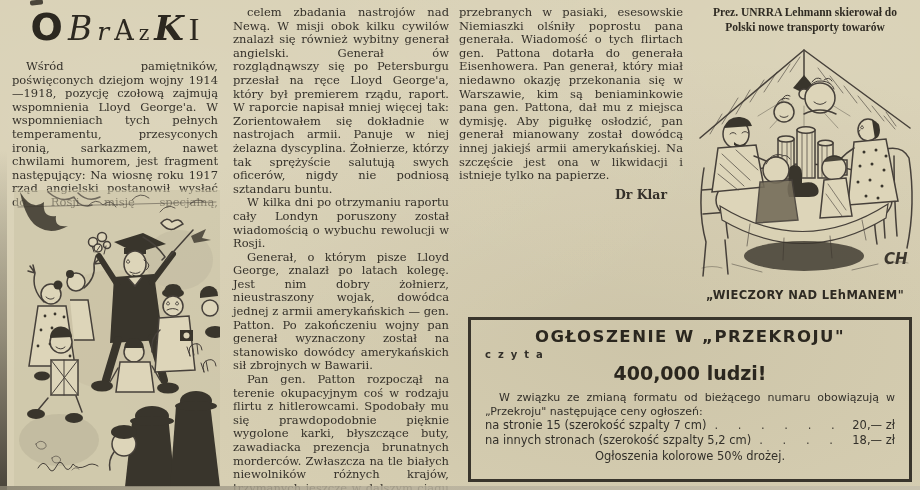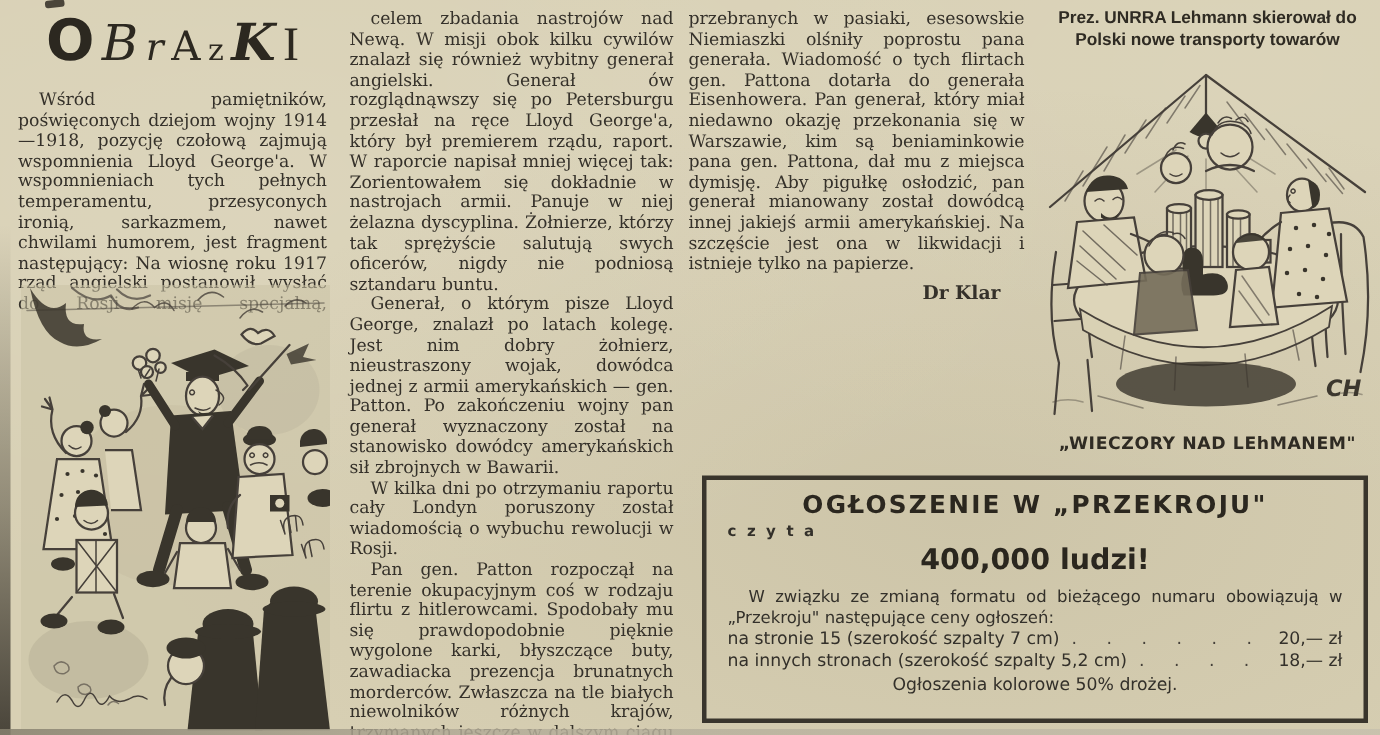--- a/index.html
+++ b/index.html
@@ -35,21 +35,21 @@
   .bodytext p{margin:0;text-indent:14px;}
   .bodytext p.noindent{text-indent:0;}
   .bodytext p.fulljust{text-align-last:justify;}
   .col2{position:absolute;left:233px;top:6px;width:216px;}
   .col3{position:absolute;left:459px;top:6px;width:224px;}
   .byline{margin-top:5px;text-align:right;padding-right:16px;font-weight:bold;font-size:12.5px;}
 
   
   .cartoon-left{position:absolute;left:14px;top:190px;width:206px;height:297px;}
   .right-panel{position:absolute;left:692px;top:5px;width:226px;}
-  .rp-headline{font-family:Liberation Sans, sans-serif;font-weight:bold;font-size:11.5px;line-height:14.5px;text-align:center;color:#2f2b23;}
+  .rp-headline{font-family:Liberation Serif, serif;font-weight:bold;font-size:11.5px;line-height:14.5px;text-align:center;color:#2f2b23;}
   .cartoon-right{position:absolute;left:692px;top:42px;width:226px;height:240px;}
   .rp-caption{position:absolute;left:692px;top:288px;width:226px;text-align:center;
     font-family:"DejaVu Sans",sans-serif;font-weight:bold;font-size:11.5px;letter-spacing:.4px;color:#2f2b23;}
 
   
   .ad{position:absolute;left:468px;top:317px;width:444px;height:165px;box-sizing:border-box;
     border:3px solid #39352c;padding:7px 14px 5px 14px;
     font-family:"DejaVu Sans",sans-serif;color:#33302a;}
   .ad-title{text-align:center;font-weight:bold;font-size:16.5px;letter-spacing:1.5px;color:#2b271f;}
   .ad-sub{text-align:left;font-weight:bold;font-size:10px;letter-spacing:7px;margin-top:3px;}
@@ -189,22 +189,22 @@
       <path d="M100,262 q-6,8 -4,18" class="ink"></path>
 
       <path d="M22,254 q4,-5 9,-1 q3,4 -2,6 q-6,1 -7,-5z M38,268 q4,-4 8,0 q2,4 -3,5 q-5,0 -5,-5z M58,280 q3,-4 7,-1" class="ink2" opacity="0.6"></path>
 
       <path d="M24,278 q5,-9 10,-1 q4,8 8,0 q4,-9 8,-1 q4,8 9,-2 q5,6 13,2 q6,-4 12,0" class="ink2" stroke-width="1.6"></path>
     </svg>
   </div>
 
   <div class="col2 bodytext">
     <p>celem zbadania nastrojów nad Newą. W misji obok kilku cywilów znalazł się również wybitny generał angielski. Generał ów rozglądnąwszy się po Petersburgu przesłał na ręce Lloyd George'a, który był premierem rządu, raport. W raporcie napisał mniej więcej tak: Zorientowałem się dokładnie w nastrojach armii. Panuje w niej żelazna dyscyplina. Żołnierze, którzy tak sprężyście salutują swych oficerów, nigdy nie podniosą sztandaru buntu.</p>
+    <p>W kilka dni po otrzymaniu raportu cały Londyn poruszony został wiadomością o wybuchu rewolucji w Rosji.</p>
     <p>Generał, o którym pisze Lloyd George, znalazł po latach kolegę. Jest nim dobry żołnierz, nieustraszony wojak, dowódca jednej z armii amerykańskich — gen. Patton. Po zakończeniu wojny pan generał wyznaczony został na stanowisko dowódcy amerykańskich sił zbrojnych w Bawarii.</p>
-    <p>W kilka dni po otrzymaniu raportu cały Londyn poruszony został wiadomością o wybuchu rewolucji w Rosji.</p>
     <p class="fulljust">Pan gen. Patton rozpoczął na terenie okupacyjnym coś w rodzaju flirtu z hitlerowcami. Spodobały mu się prawdopodobnie pięknie wygolone karki, błyszczące buty, zawadiacka prezencja brunatnych morderców. Zwłaszcza na tle białych niewolników różnych krajów, trzymanych jeszcze w dalszym ciągu za drutami, w dalszym ciągu jeszcze</p>
   </div>
 
   <div class="col3 bodytext">
     <p class="noindent">przebranych w pasiaki, esesowskie Niemiaszki olśniły poprostu pana generała. Wiadomość o tych flirtach gen. Pattona dotarła do generała Eisenhowera. Pan generał, który miał niedawno okazję przekonania się w Warszawie, kim są beniaminkowie pana gen. Pattona, dał mu z miejsca dymisję. Aby pigułkę osłodzić, pan generał mianowany został dowódcą innej jakiejś armii amerykańskiej. Na szczęście jest ona w likwidacji i istnieje tylko na papierze.</p>
     <div class="byline">Dr Klar</div>
   </div>
 
   <div class="right-panel">
     <div class="rp-headline">

